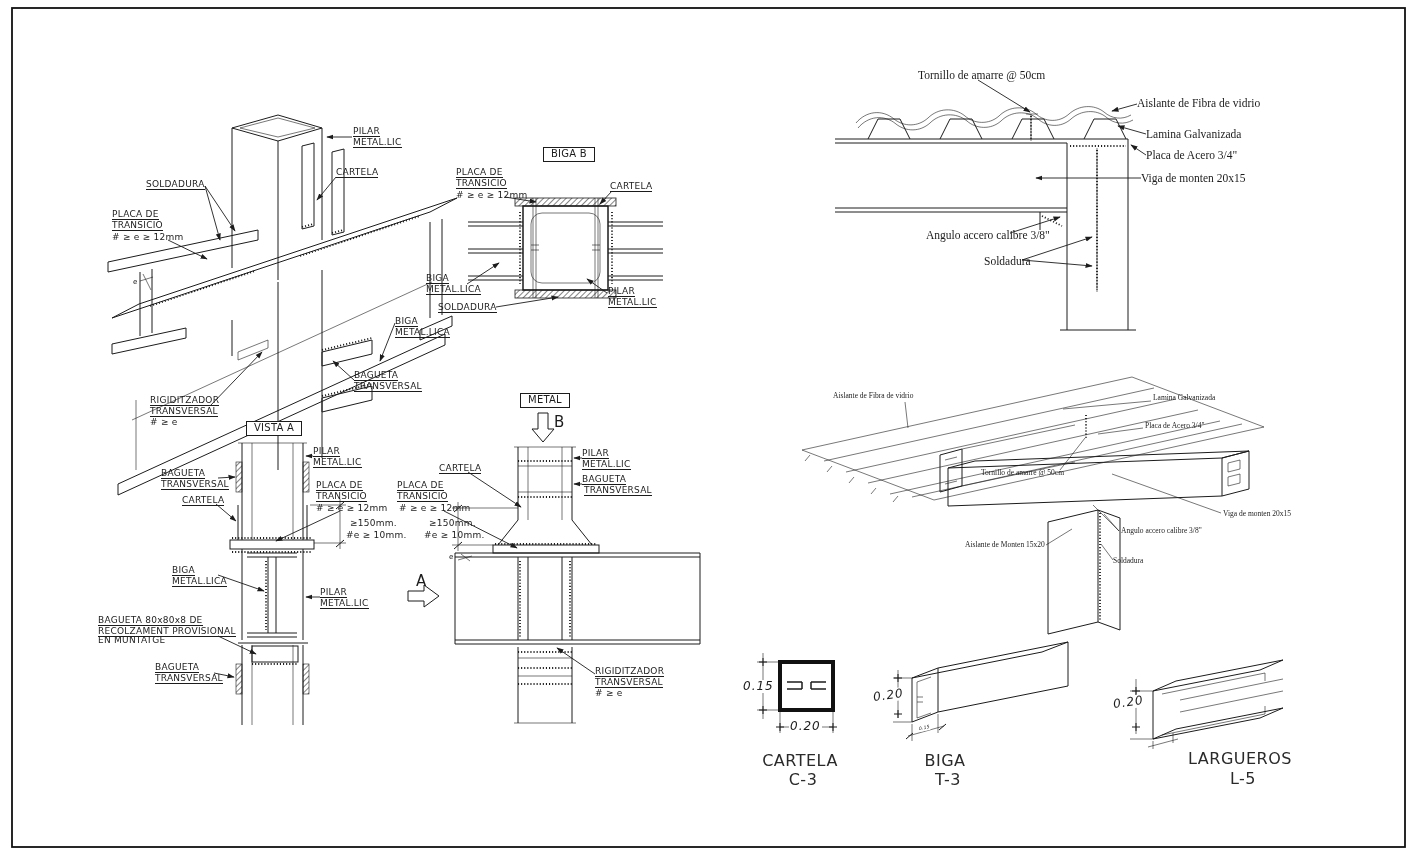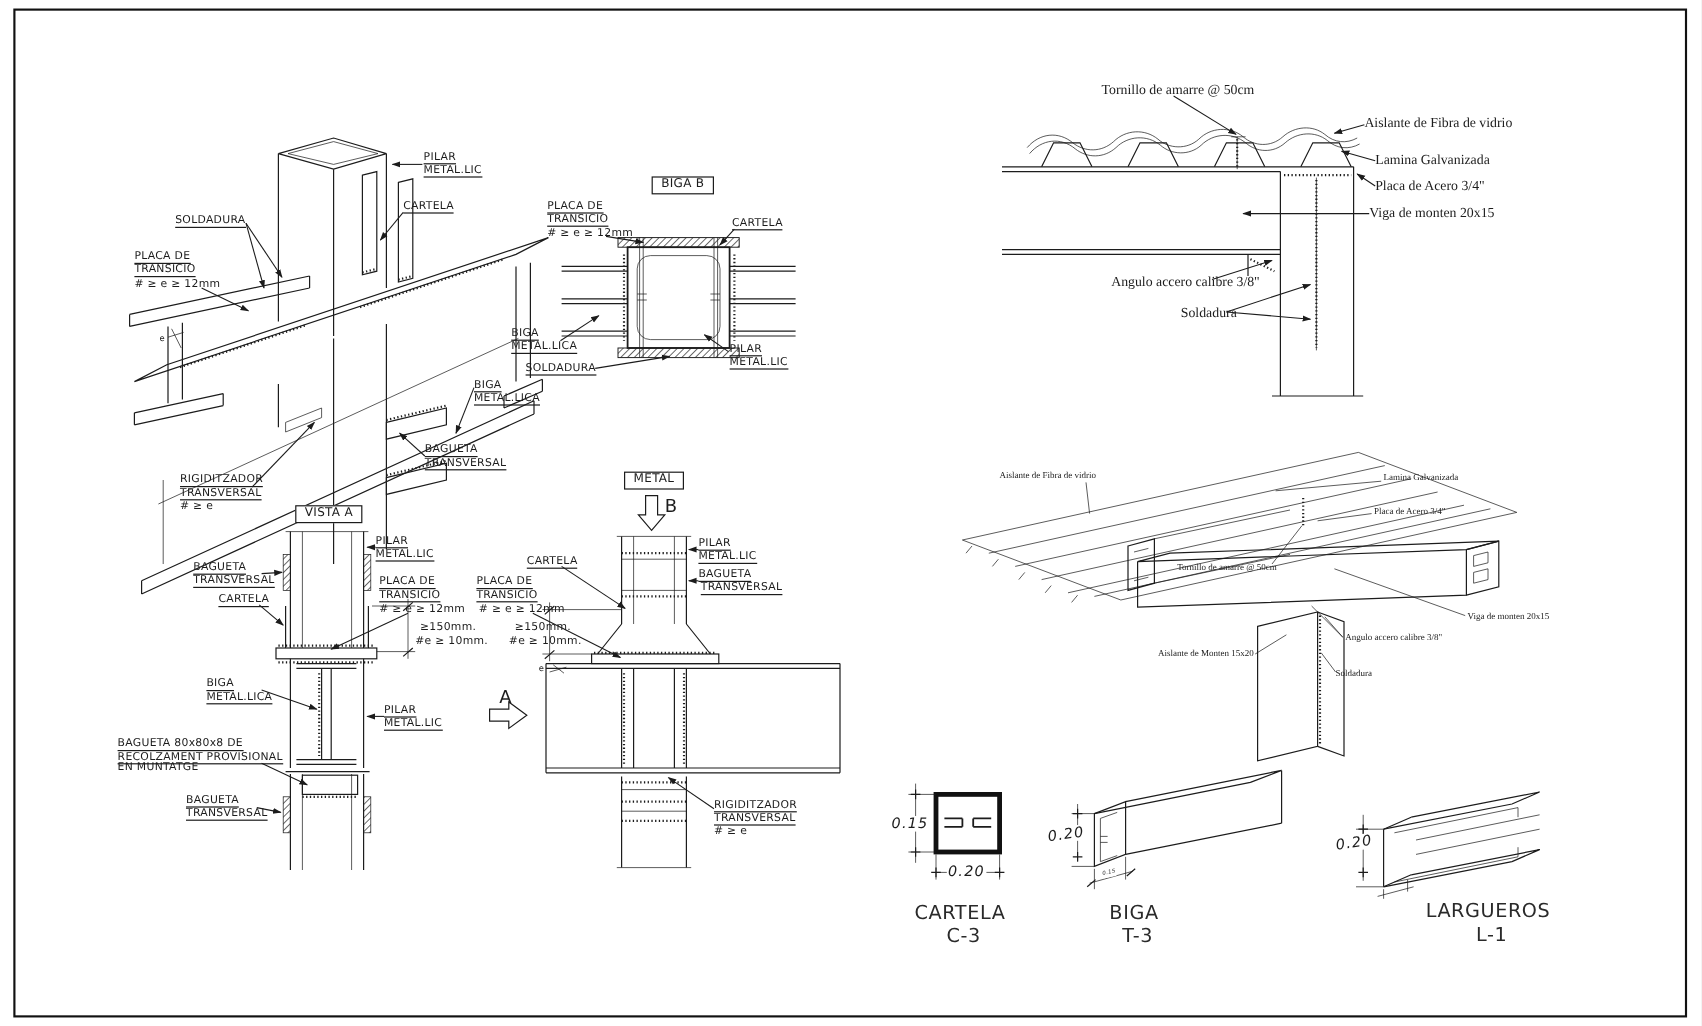--- a/index.html
+++ b/index.html
@@ -329,15 +329,15 @@
 <div class="lbl dim" style="left:742px;top:680px">0.15</div>
 <div class="lbl dim" style="left:789px;top:720px">0.20</div>
 <div class="lbl secname" style="left:800px;top:753px">CARTELA</div>
 <div class="lbl secname" style="left:803px;top:772px">C-3</div>
 <div class="lbl dim" style="left:872px;top:689px;transform:rotate(-8deg)">0.20</div>
 <div class="lbl dimtiny" style="left:919px;top:726px;transform:rotate(-12deg)">0.15</div>
 <div class="lbl secname" style="left:945px;top:753px">BIGA</div>
 <div class="lbl secname" style="left:948px;top:772px">T-3</div>
 <div class="lbl dim" style="left:1112px;top:696px;transform:rotate(-8deg)">0.20</div>
 <div class="lbl secname" style="left:1240px;top:751px">LARGUEROS</div>
-<div class="lbl secname" style="left:1243px;top:771px">L-1</div>
+<div class="lbl secname" style="left:1243px;top:771px">L-5</div>
 
 </div>
 
 </body></html>

